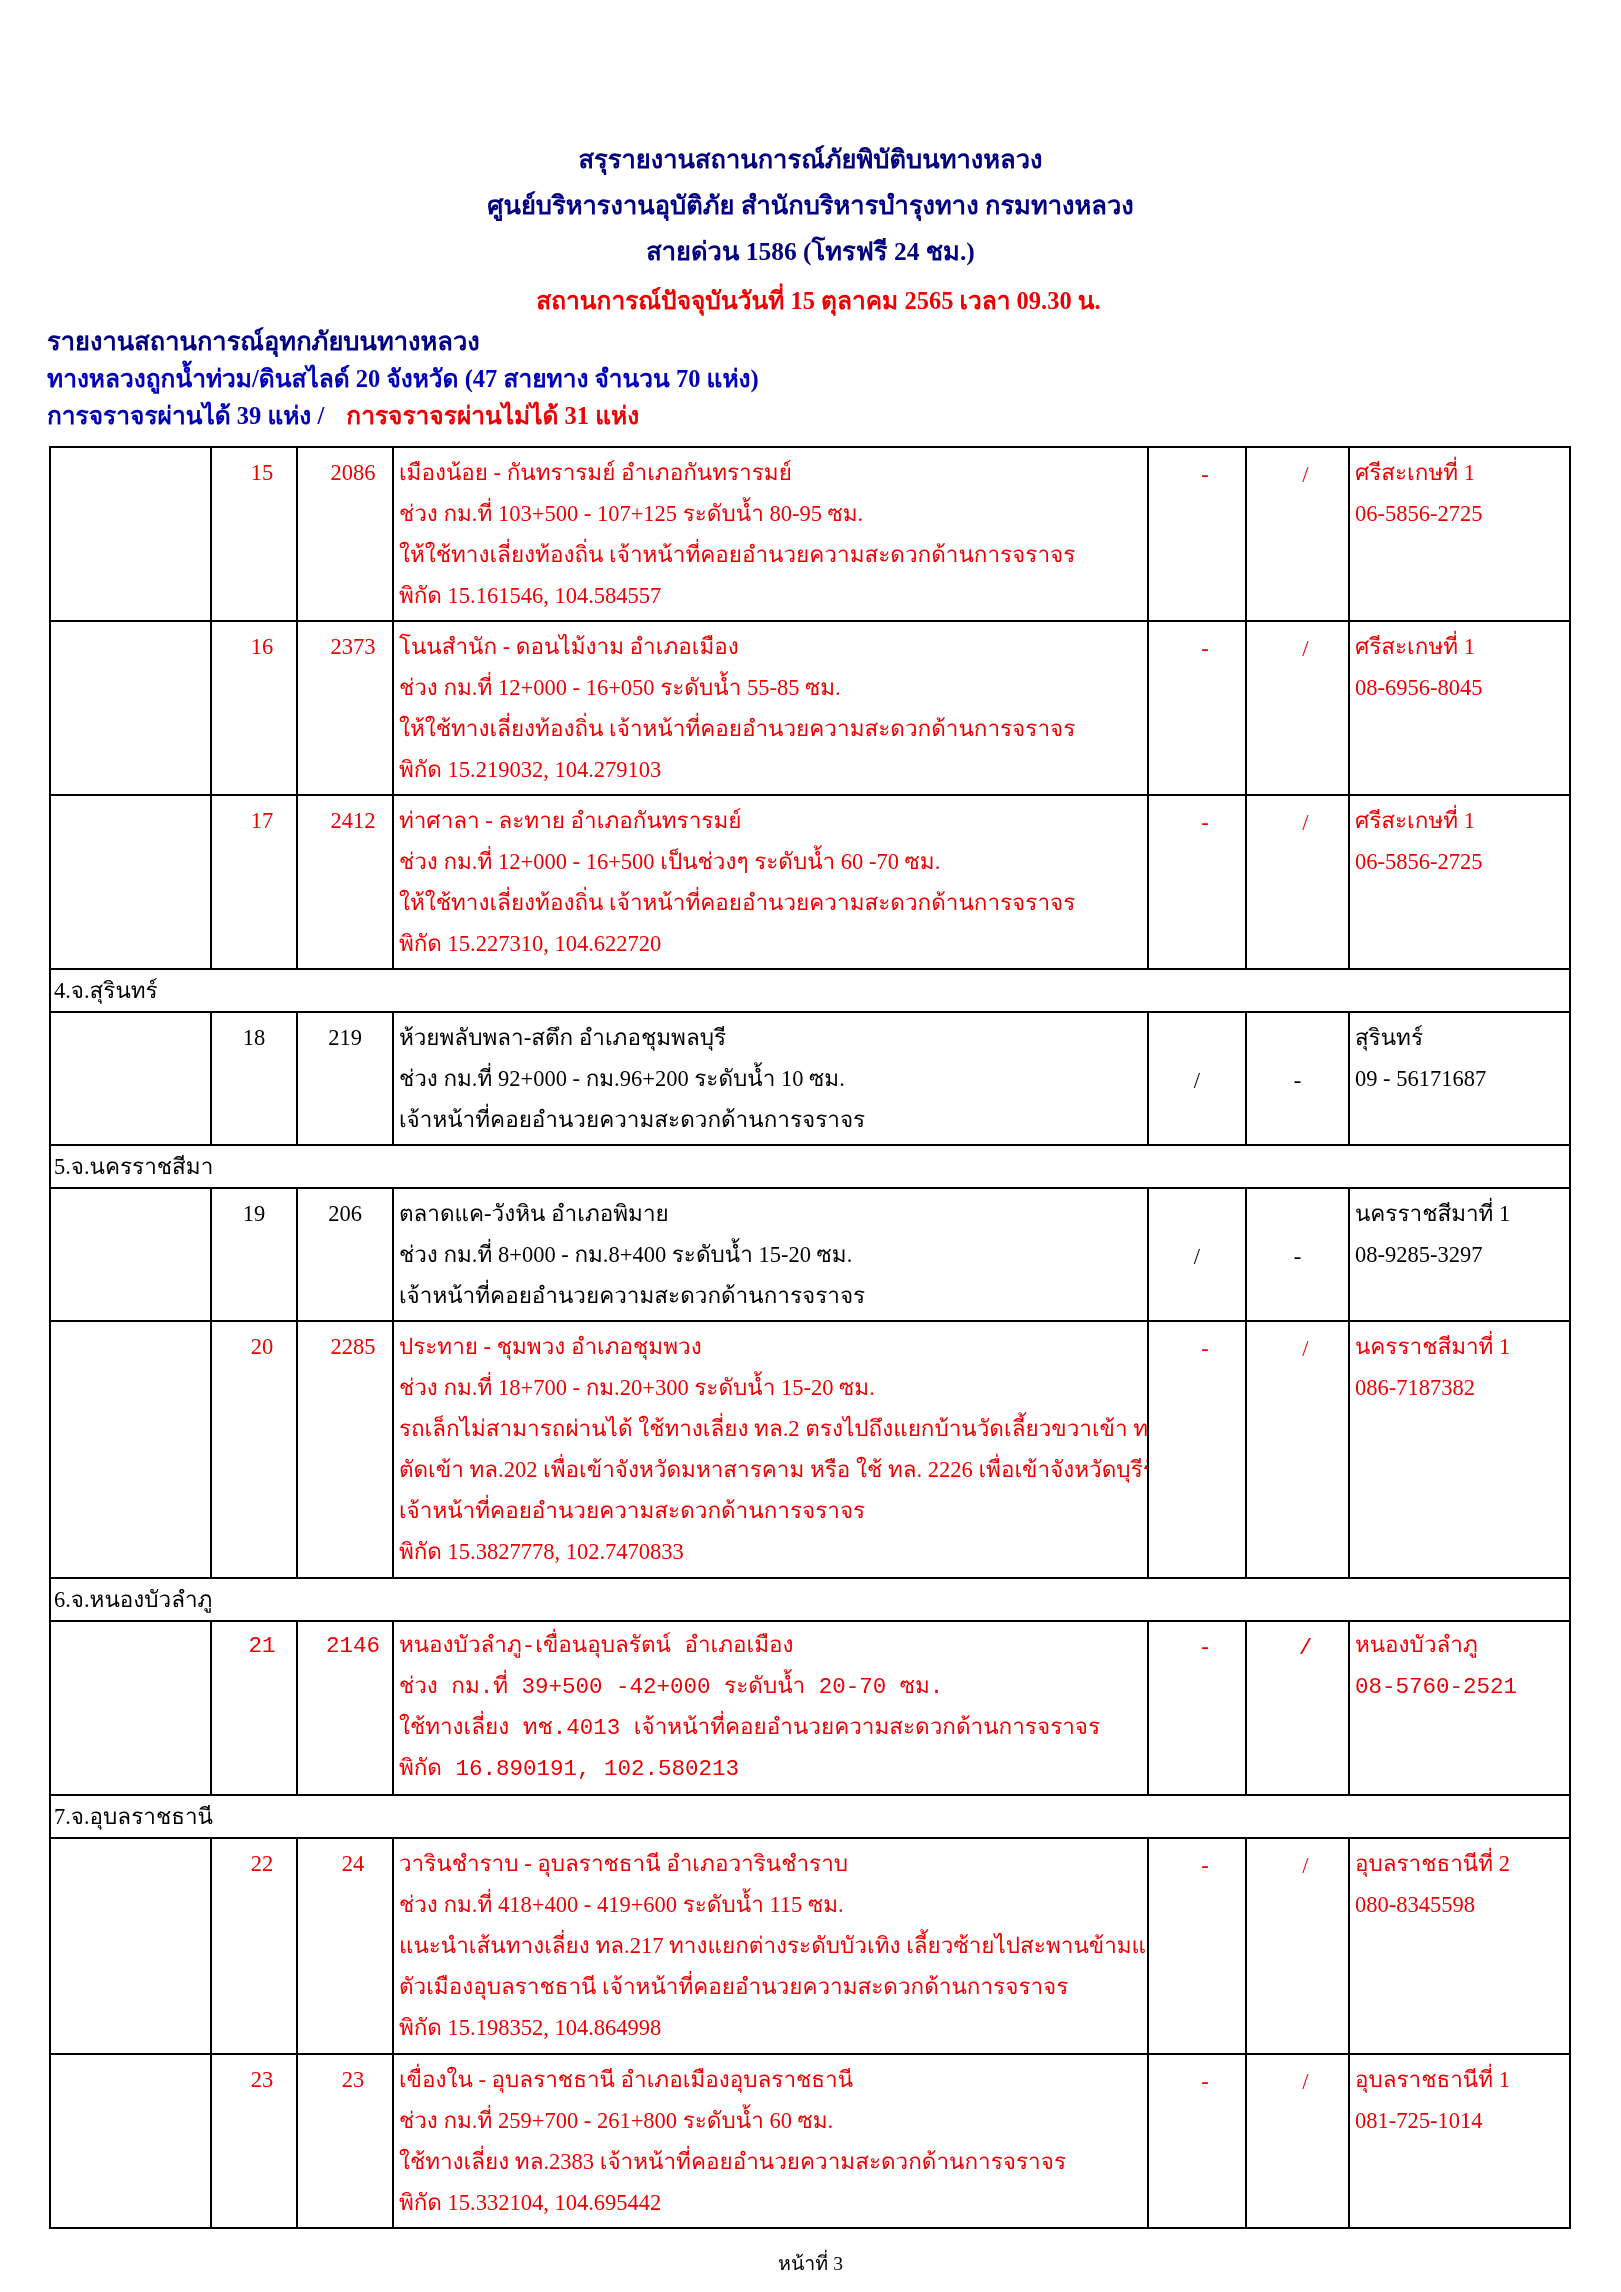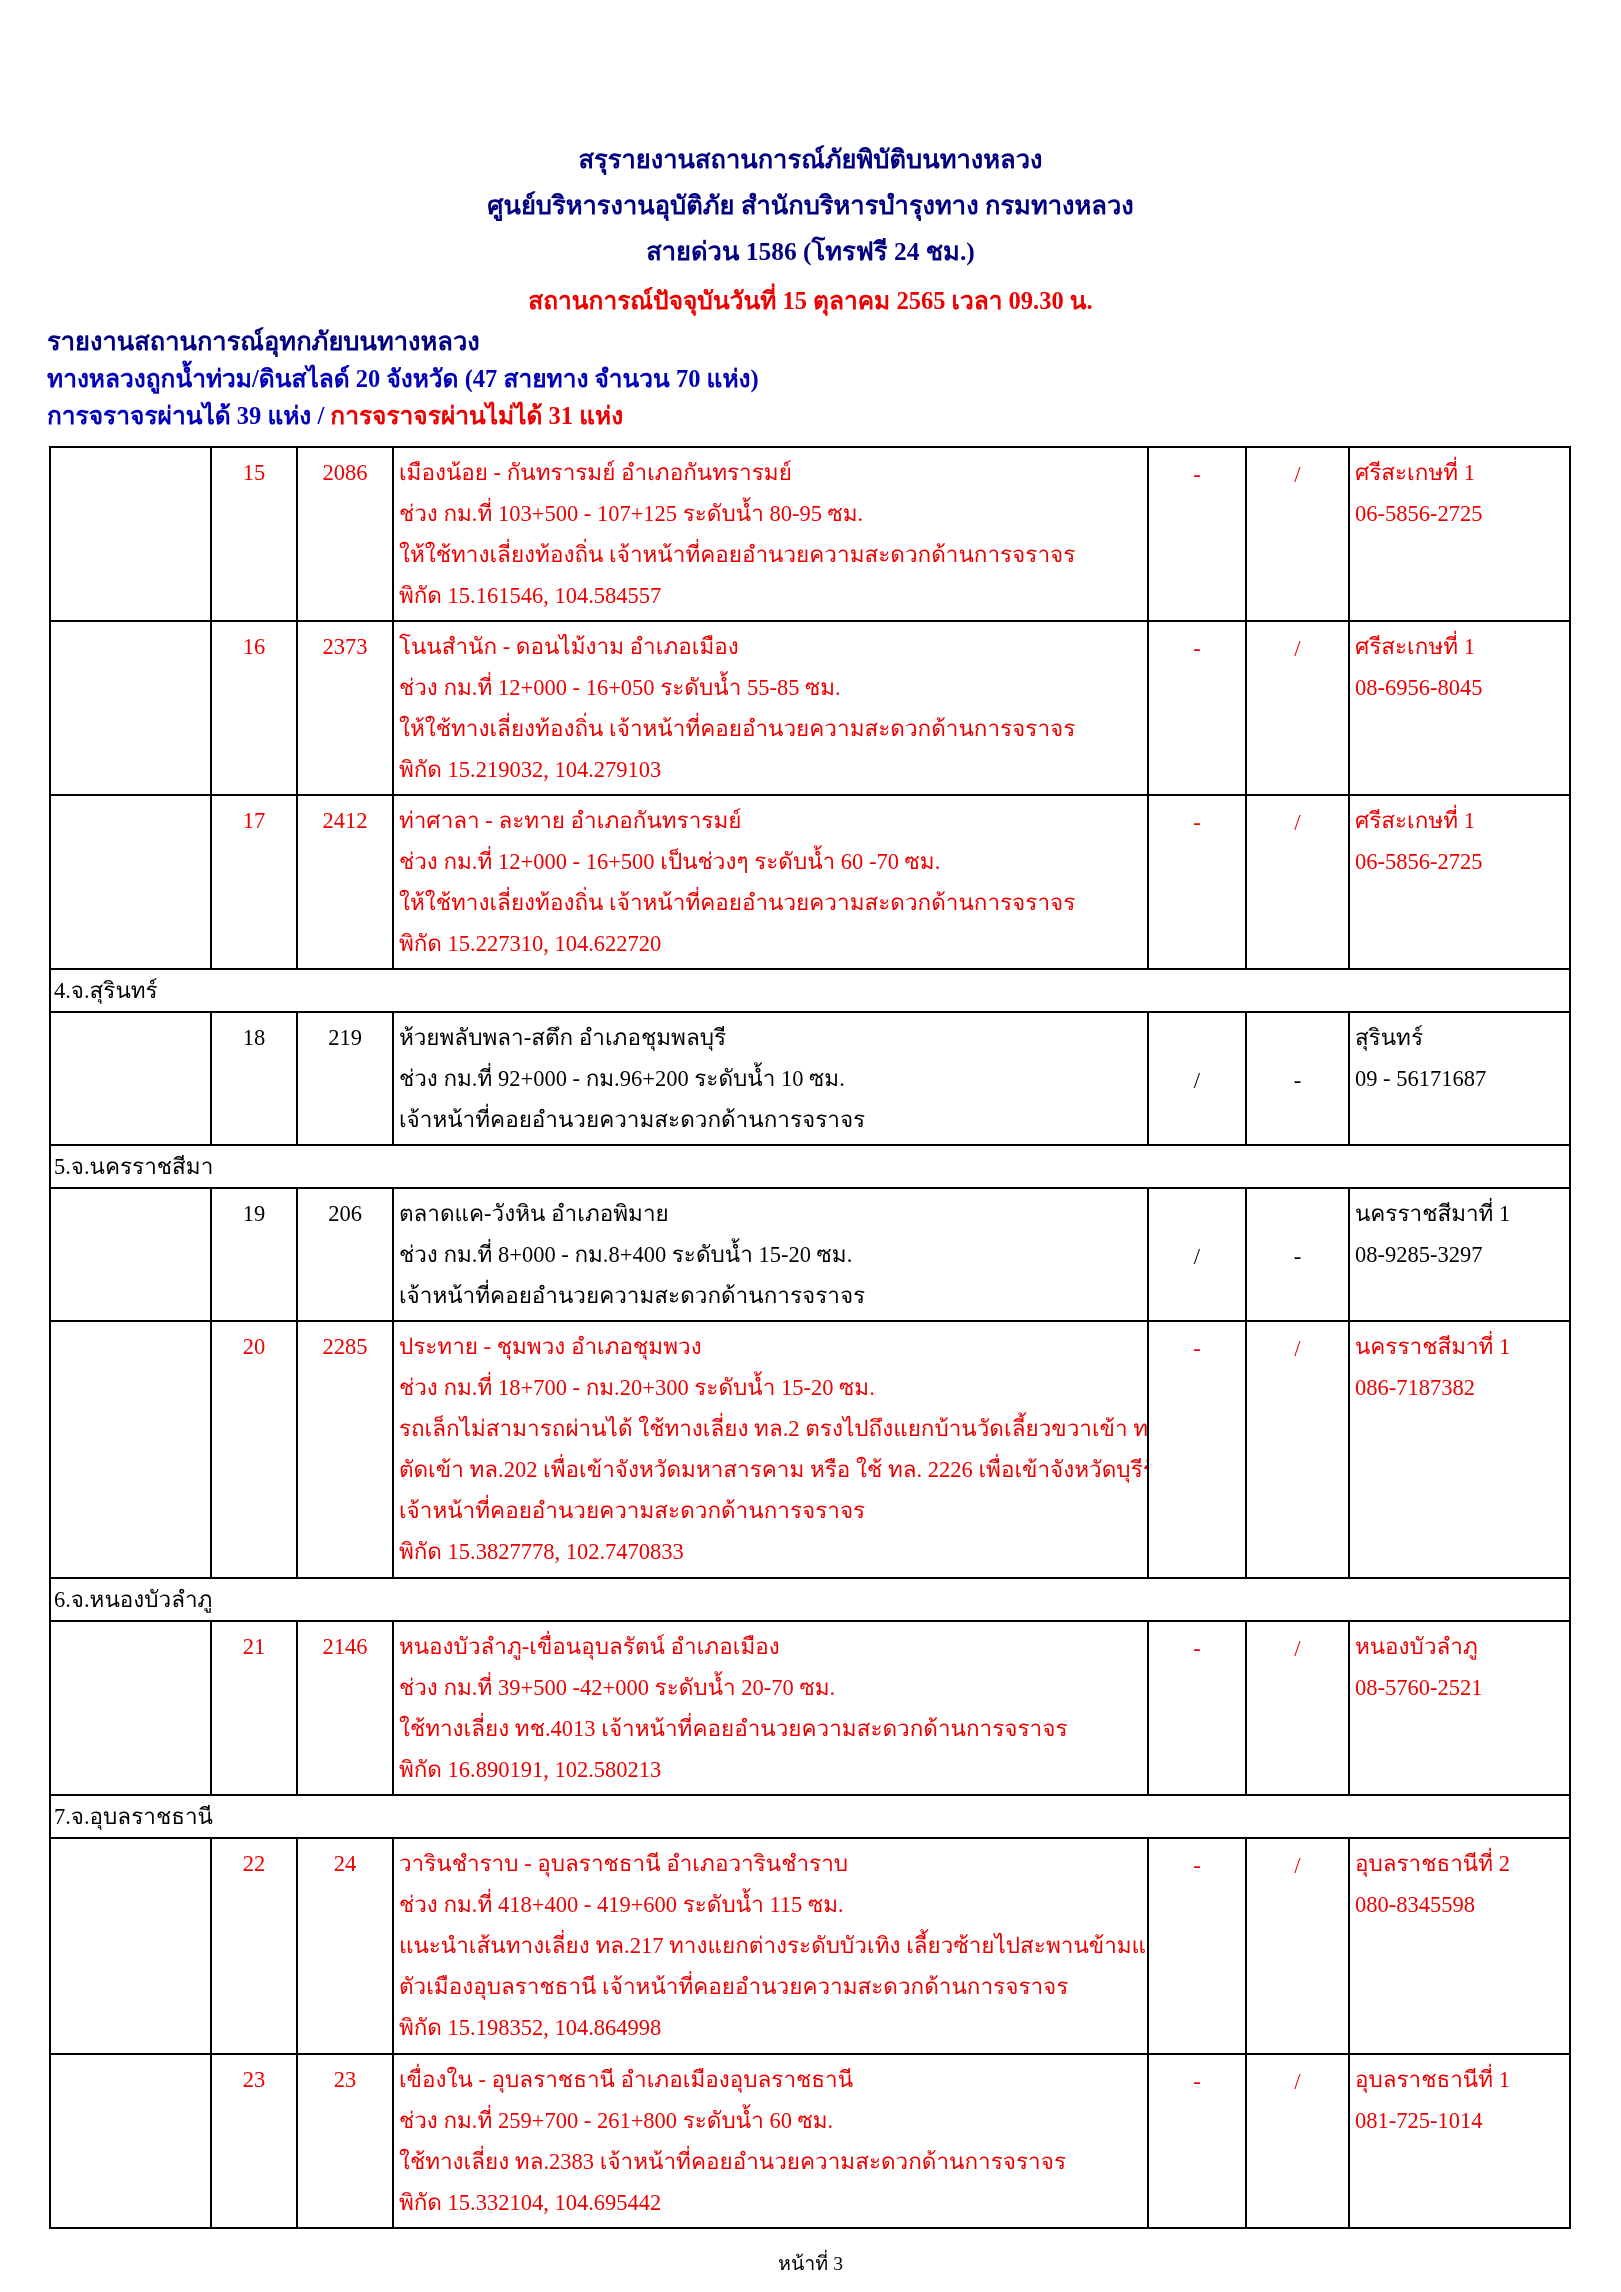--- a/index.html
+++ b/index.html
@@ -9,21 +9,21 @@
     width:1621px; height:2293px;
     background:#ffffff;
     font-family:"Liberation Serif","DejaVu Serif",serif;
     overflow:hidden;
   }
   .abs { position:absolute; white-space:nowrap; }
   .center { left:0; width:100%; text-align:center; }
   .bold { font-weight:bold; }
   .navy { color:#000080; }
   .blue { color:#0000BB; }
-  .red  { color:#EE0000; }
+  .red  { color:#EE0000;padding-left:16px; }
   .black{ color:#000000; }
   .h26 { font-size:25.5px; }
   .h25 { font-size:24.5px; }
 
   table.report {
     position:absolute; left:49px; top:446px;
     width:1519px;
     border-collapse:collapse;
     table-layout:fixed;
   }
@@ -185,21 +185,21 @@
           <td class="mark red" style="padding-top: 5.9px;">-</td>
           <td class="mark red" style="padding-top: 5.9px;">/</td>
           <td class="contact red">
             <div>นครราชสีมาที่ 1</div>
             <div>086-7187382</div>
           </td>
         </tr>
         <tr class="sectionrow">
           <td colspan="7">6.จ.หนองบัวลำภู</td>
         </tr>
-        <tr style="height: 138px;">
+        <tr style="height: 138px; font-family: Liberation Mono, monospace;">
           <td class="blank"></td>
           <td class="num red">21</td>
           <td class="num red">2146</td>
           <td class="desc red">
             <div>หนองบัวลำภู-เขื่อนอุบลรัตน์ อำเภอเมือง</div>
             <div>ช่วง  กม.ที่ 39+500 -42+000 ระดับน้ำ 20-70 ซม.</div>
             <div>ใช้ทางเลี่ยง ทช.4013 เจ้าหน้าที่คอยอำนวยความสะดวกด้านการจราจร</div>
             <div>พิกัด 16.890191, 102.580213</div>
           </td>
           <td class="mark red" style="padding-top: 5.9px;">-</td>

